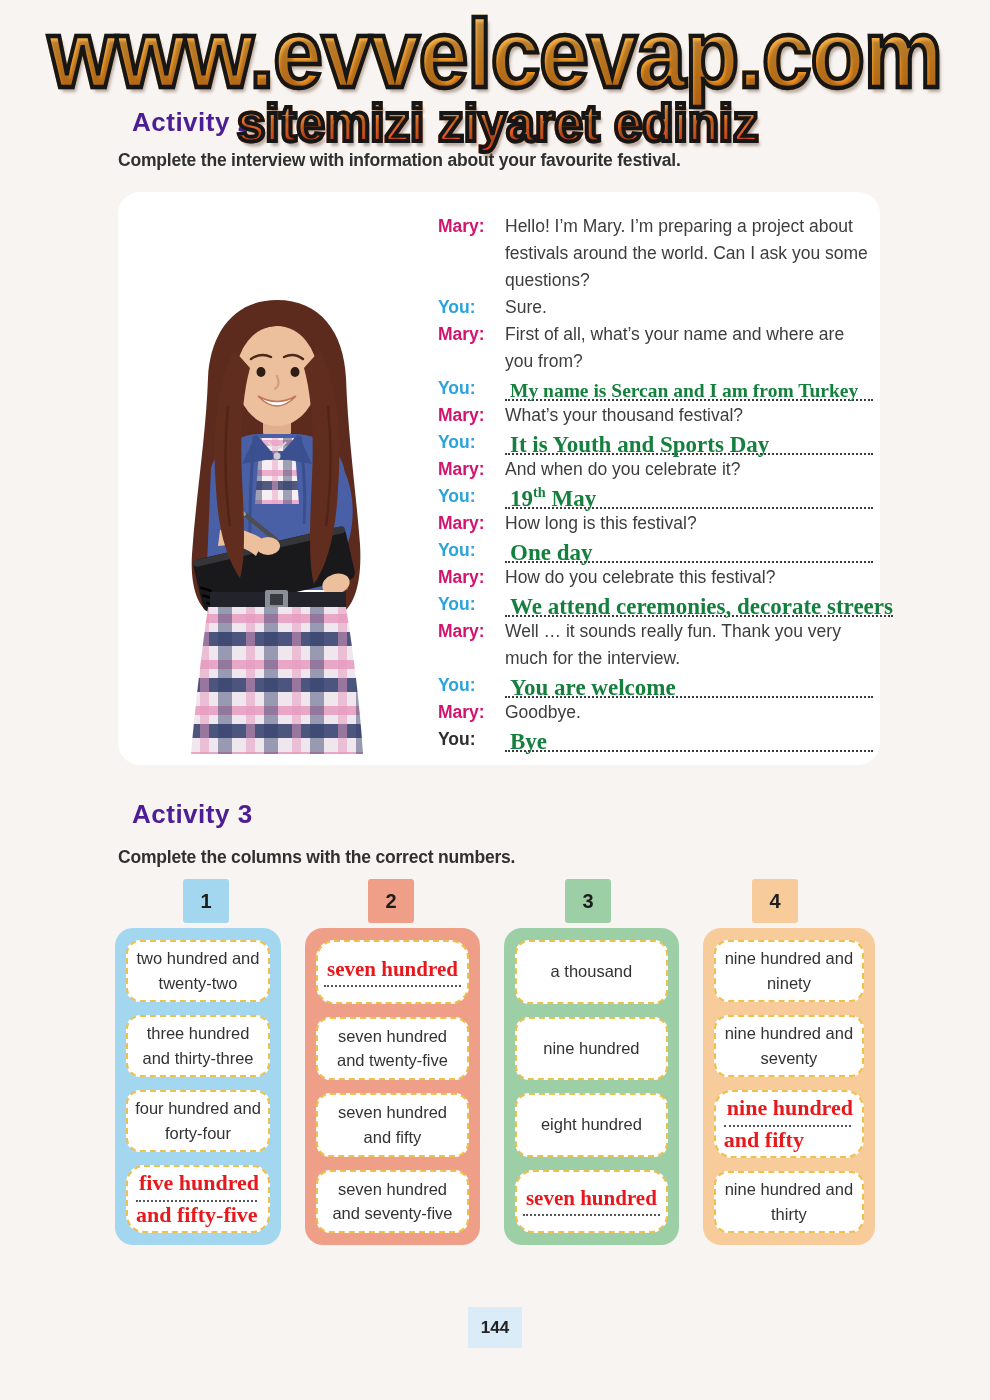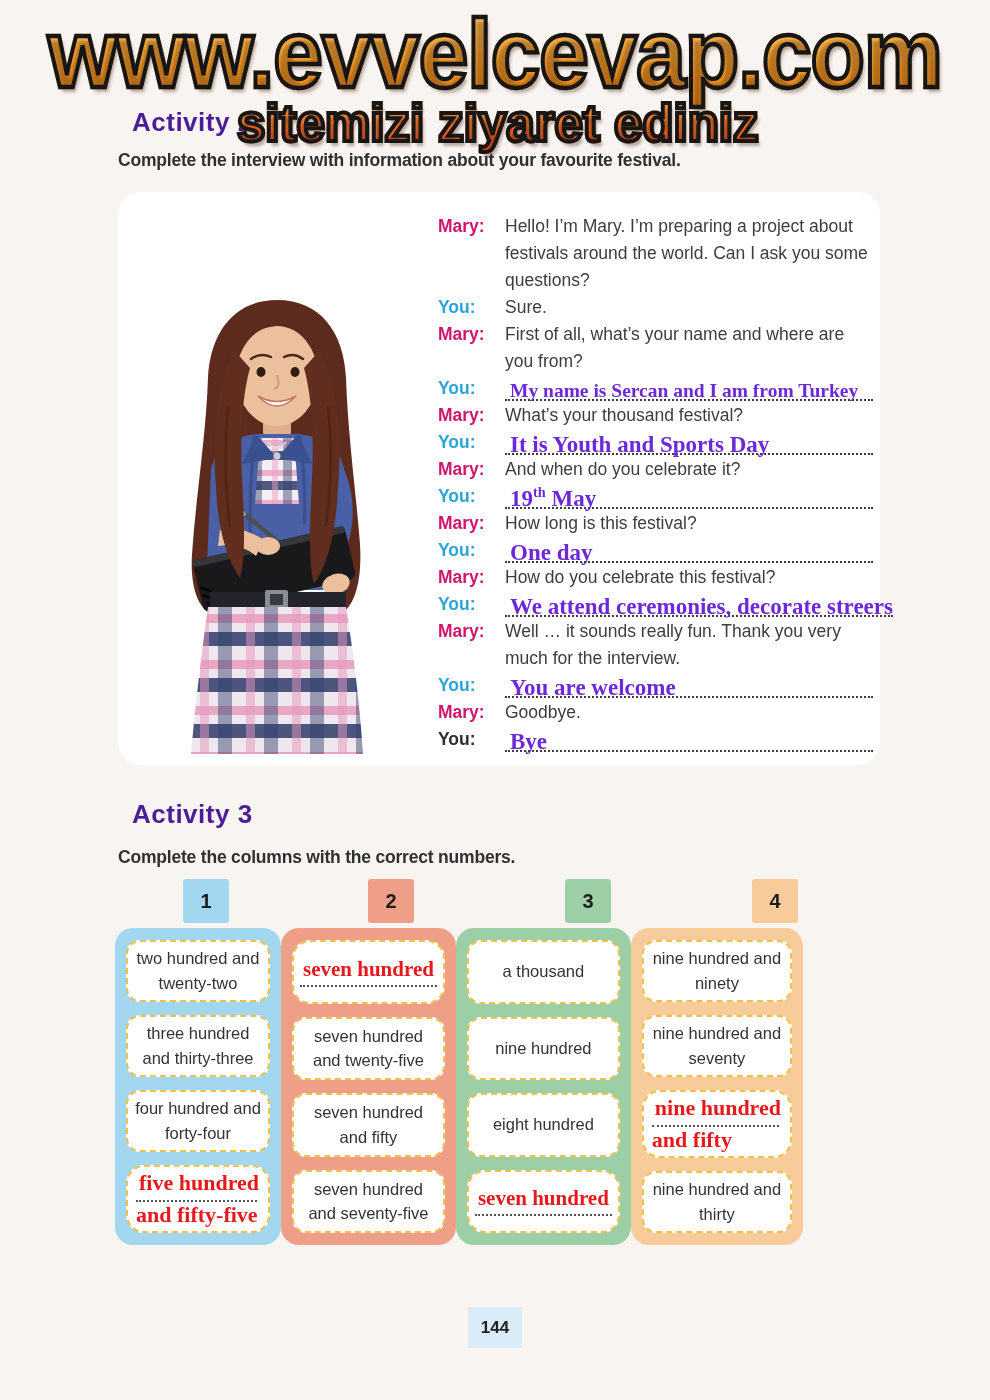--- a/index.html
+++ b/index.html
@@ -30,30 +30,30 @@
   #girl{position:absolute;left:30px;top:94px;width:258px;height:468px;}
   #dialogue{position:absolute;left:280px;top:21px;width:475px;font-size:17.5px;line-height:27px;color:#3d3d3d;}
   .d-row{display:flex;}
   .d-label{width:67px;flex:none;font-weight:bold;margin-left:40px;}
   .d-label.mary{color:#d3146f;}
   .d-label.you{color:#2ba4da;}
   .d-label.dark{color:#2e2e2e;}
   .d-body{width:405px;}
   .d-ans{height:27px;}
   .ans-line{height:24px;border-bottom:2.5px dotted #3b3b3b;display:flex;align-items:flex-end;}
-  .ans-red{font-family:"Liberation Serif",serif;font-weight:bold;color:#6d28d9;
+  .ans-red{font-family:"Liberation Serif",serif;font-weight:bold;color:#15803d;
            font-size:23px;line-height:20px;white-space:nowrap;padding-left:5px;position:relative;top:2px;}
   .ans-red.small{font-size:19.5px;}
   .ans-red sup{font-size:0.62em;}
 
   
   #tabs{position:absolute;left:115px;top:879px;width:762px;height:45px;}
   .tab{position:absolute;top:0;width:46px;height:44px;border-radius:3px;display:flex;
        align-items:center;justify-content:center;font-size:20px;font-weight:bold;color:#1d1d1d;}
-  #columns{position:absolute;left:115px;top:928px;width:660px;height:317px;display:flex;justify-content:space-between;}
+  #columns{position:absolute;left:115px;top:928px;width:660px;height:317px;display:flex;justify-content:space-between;gap:24px;}
   .num-col{width:177px;height:317px;box-sizing:border-box;border-radius:18px;padding:12px 11px;
            display:flex;flex-direction:column;gap:13px;}
   .cell{background:#fff;border:2.5px dashed #eec14e;border-radius:14px;flex:1;box-sizing:border-box;
         display:flex;flex-direction:column;align-items:center;justify-content:center;
         text-align:center;font-size:16.5px;color:#333;line-height:1.5;padding:3px 6px;}
   .cell-ans{font-family:"Liberation Serif",serif;border-radius:18px;}
   .red-ln{font-size:21px;line-height:1.2;color:#e8191d;font-weight:bold;white-space:nowrap;}
   .red-ln.underlined{border-bottom:2.5px dotted #555;padding:0 3px 3px 3px;}
   .cell-ans.two{align-items:flex-start;text-align:left;padding-left:8px;}
   .cell-ans.two .red-ln{font-size:22px;}

